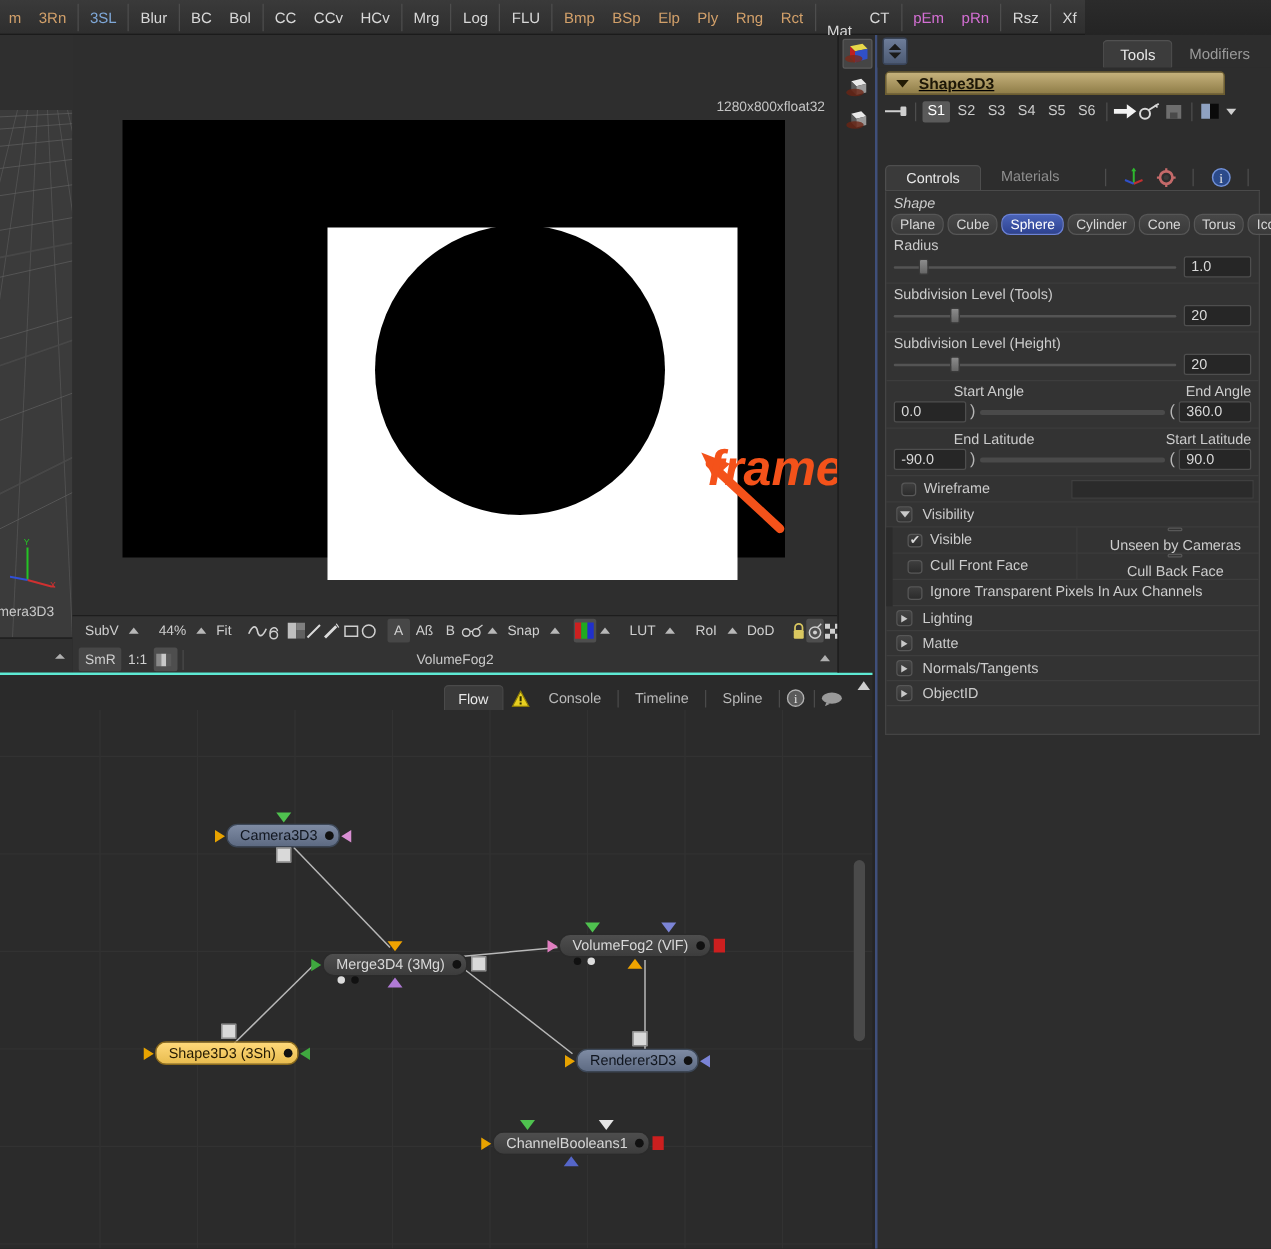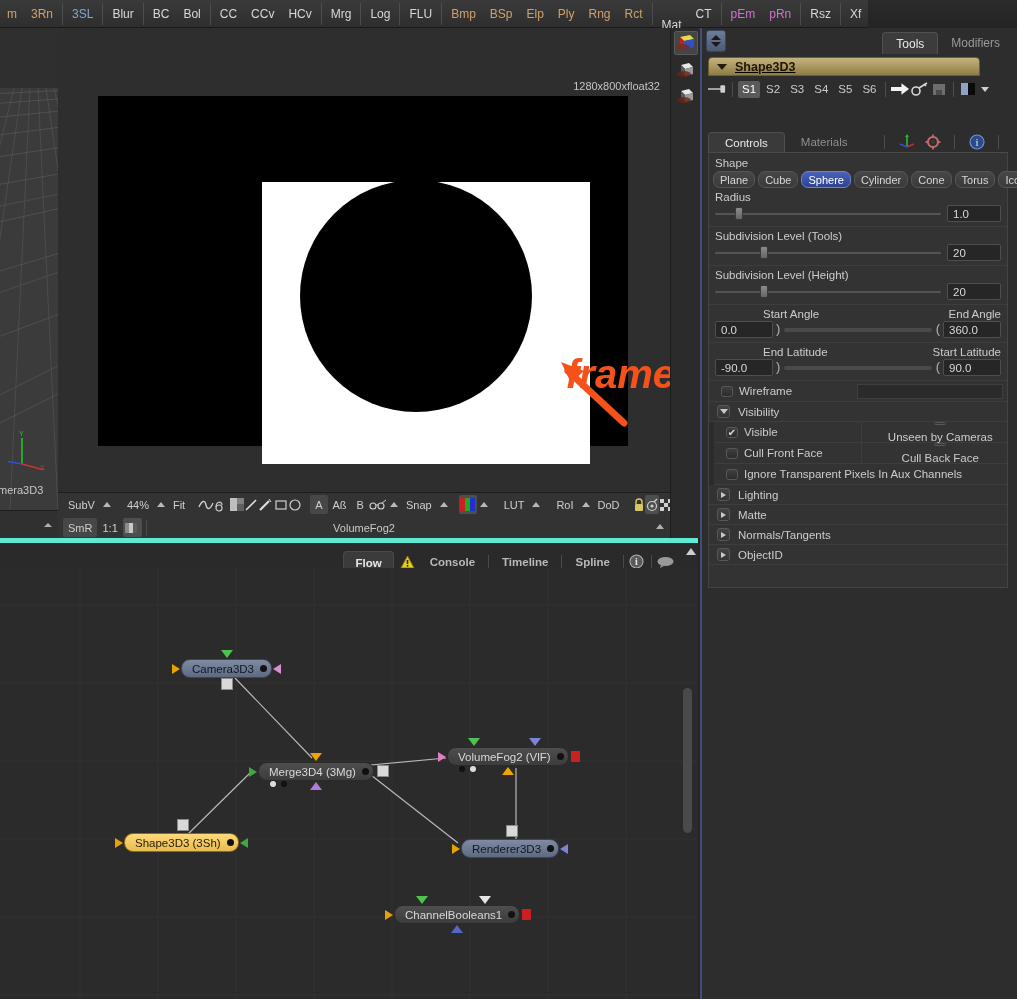--- a/index.html
+++ b/index.html
@@ -112,21 +112,21 @@
   #vtb-arrow {
     position: absolute; right: 6px; top: 31px;
     width: 0; height: 0;
     border-left: 4px solid transparent; border-right: 4px solid transparent;
     border-bottom: 5px solid #b0b0b0;
   }
 
   
   #flowtabs {
     position: absolute; left: 0; top: 538px; width: 698px; height: 30px;
-    background: #2a2a2a; border-top: 5px solid #5eead4; font-weight: bold;
+    background: #2a2a2a; border-top: 2px solid #5eead4;
   }
   #flowtabs-inner {
     position: absolute; right: 16px; top: 0; height: 30px;
     display: flex; align-items: flex-end;
   }
   .ft-tab {
     font-size: 11.5px; color: #b9b9b9;
     height: 22px; padding: 0 11px;
     display: flex; align-items: center; cursor: default;
   }
@@ -326,21 +326,21 @@
   #ct-icons {
     position: absolute; right: 0; bottom: 1px;
     display: flex; align-items: center; gap: 7px; padding-right: 4px;
   }
 
   #ctrl-body {
     position: absolute; left: 6px; top: 125px; width: 300px; height: 435px;
     background: #333; border: 1px solid #444; border-top: none;
   }
   .sec-label {
-    font-size: 11.5px; color: #cccccc; padding: 4px 0 2px 6px;
+    font-size: 11.5px; color: #cccccc; padding: 4px 0 2px 6px; font-style: italic;
   }
   .shape-row {
     display: flex; align-items: center; padding: 0 4px; gap: 3px;
   }
   .shape-btn {
     font-size: 11px; color: #d6d6d6; height: 17px; padding: 0 6px;
     display: flex; align-items: center;
     background: linear-gradient(#474747,#3a3a3a);
     border: 1px solid #565656; border-radius: 7px; cursor: default;
   }

